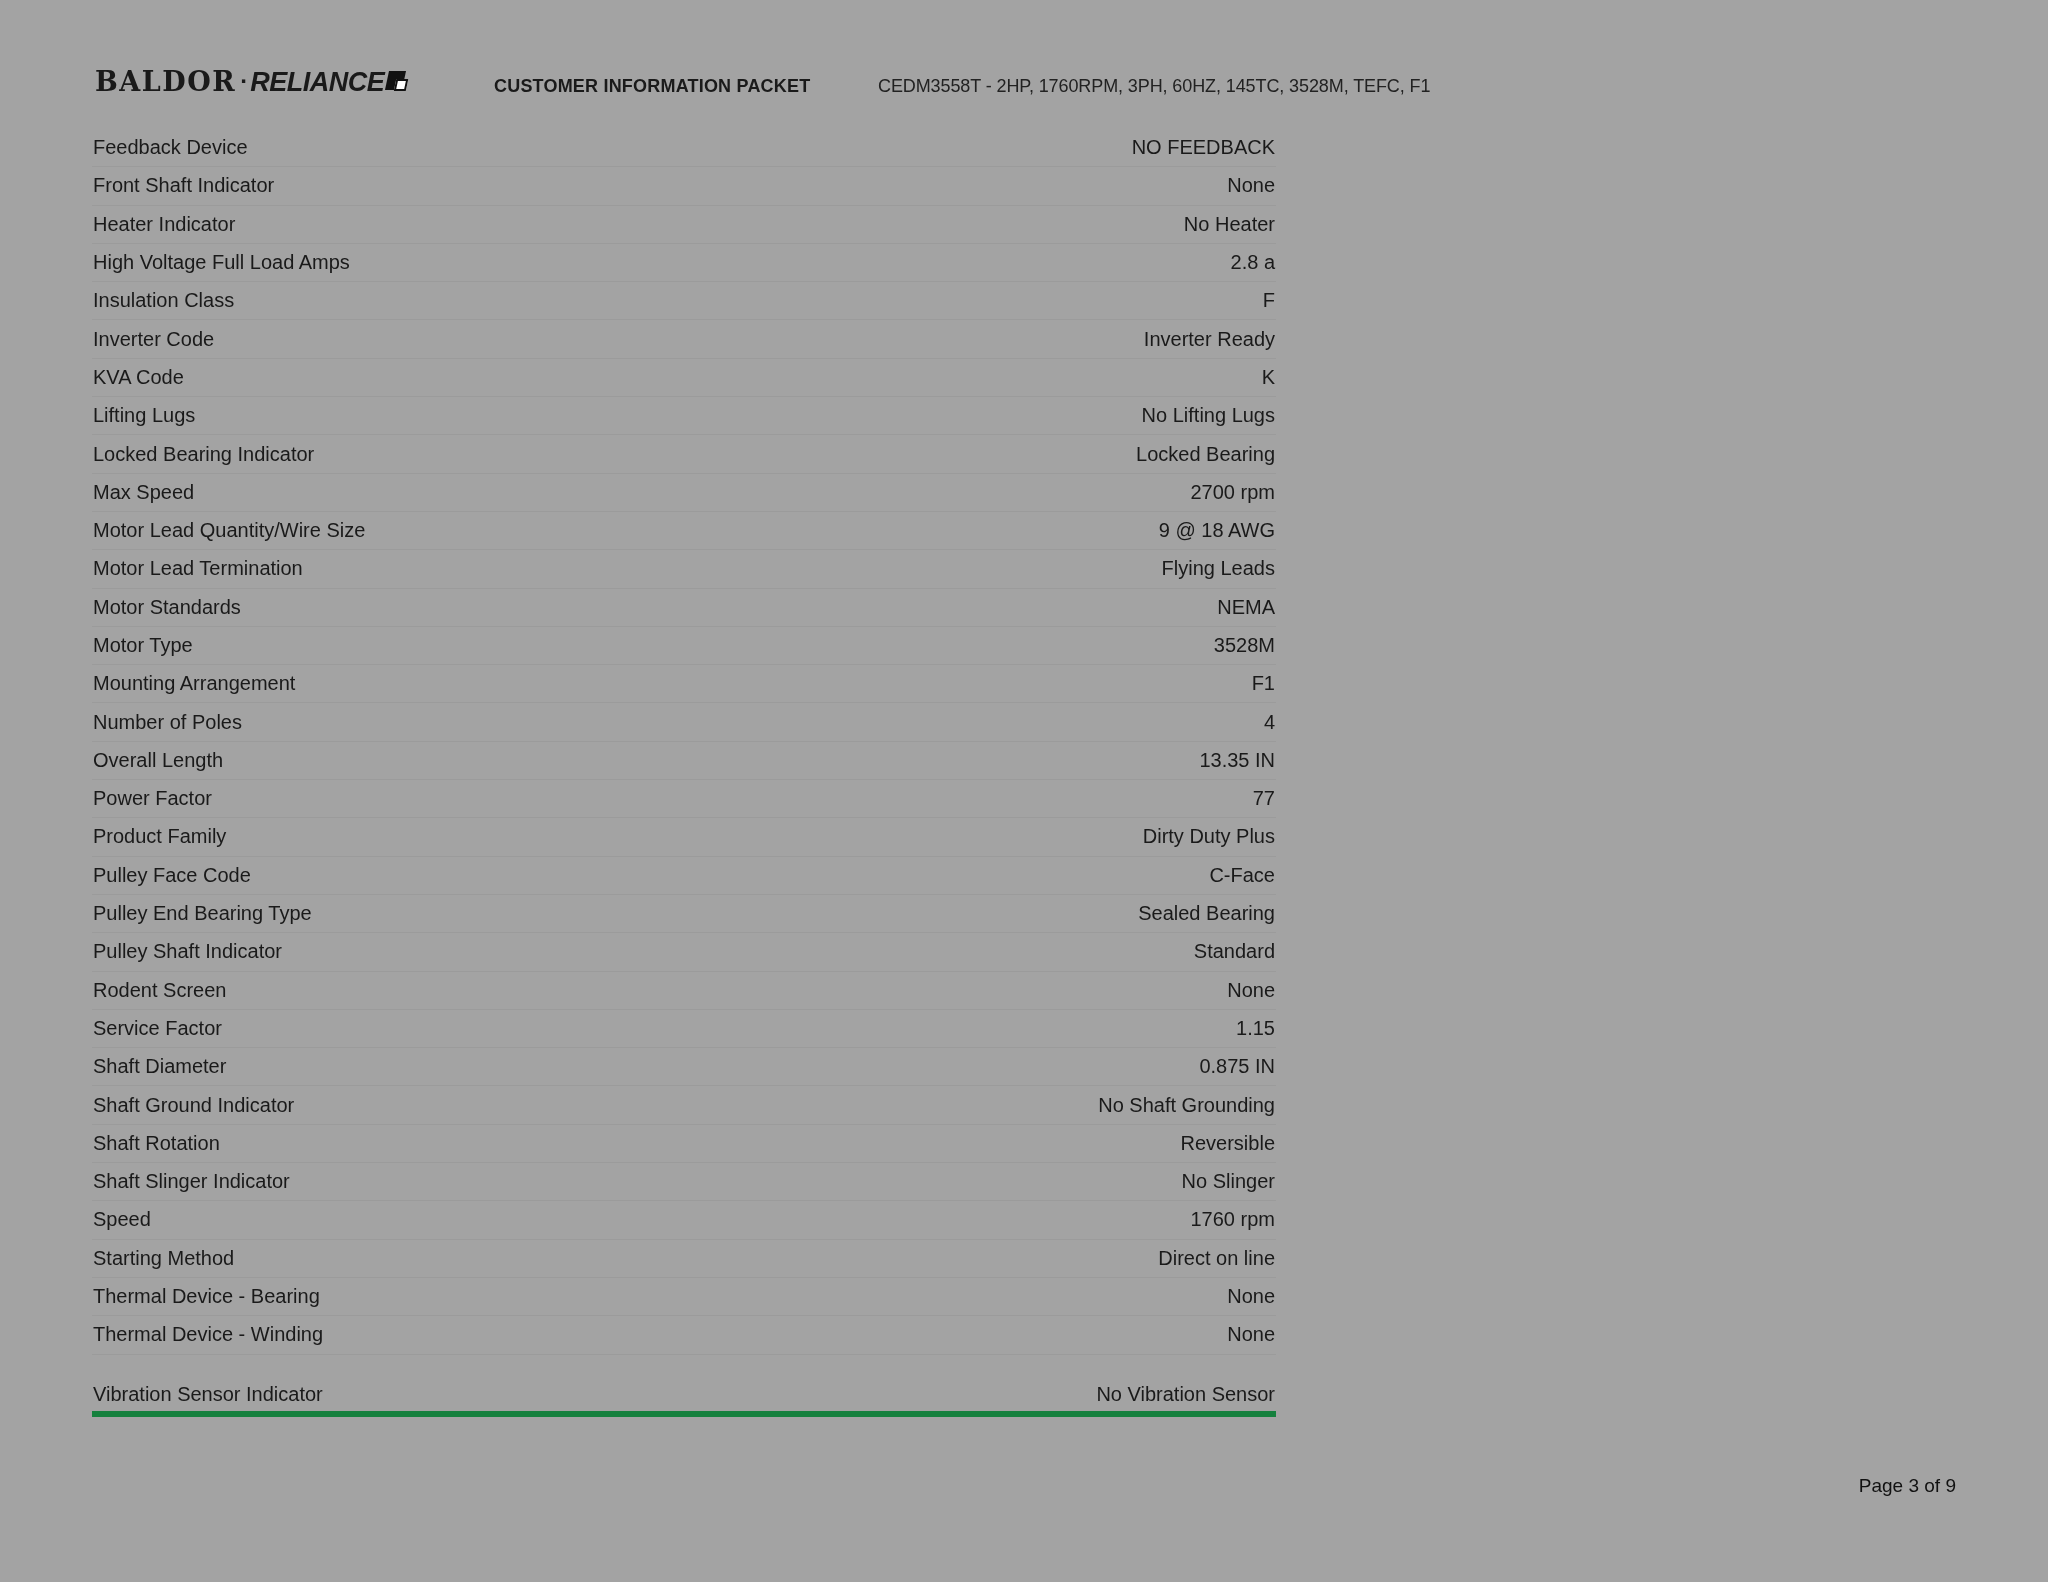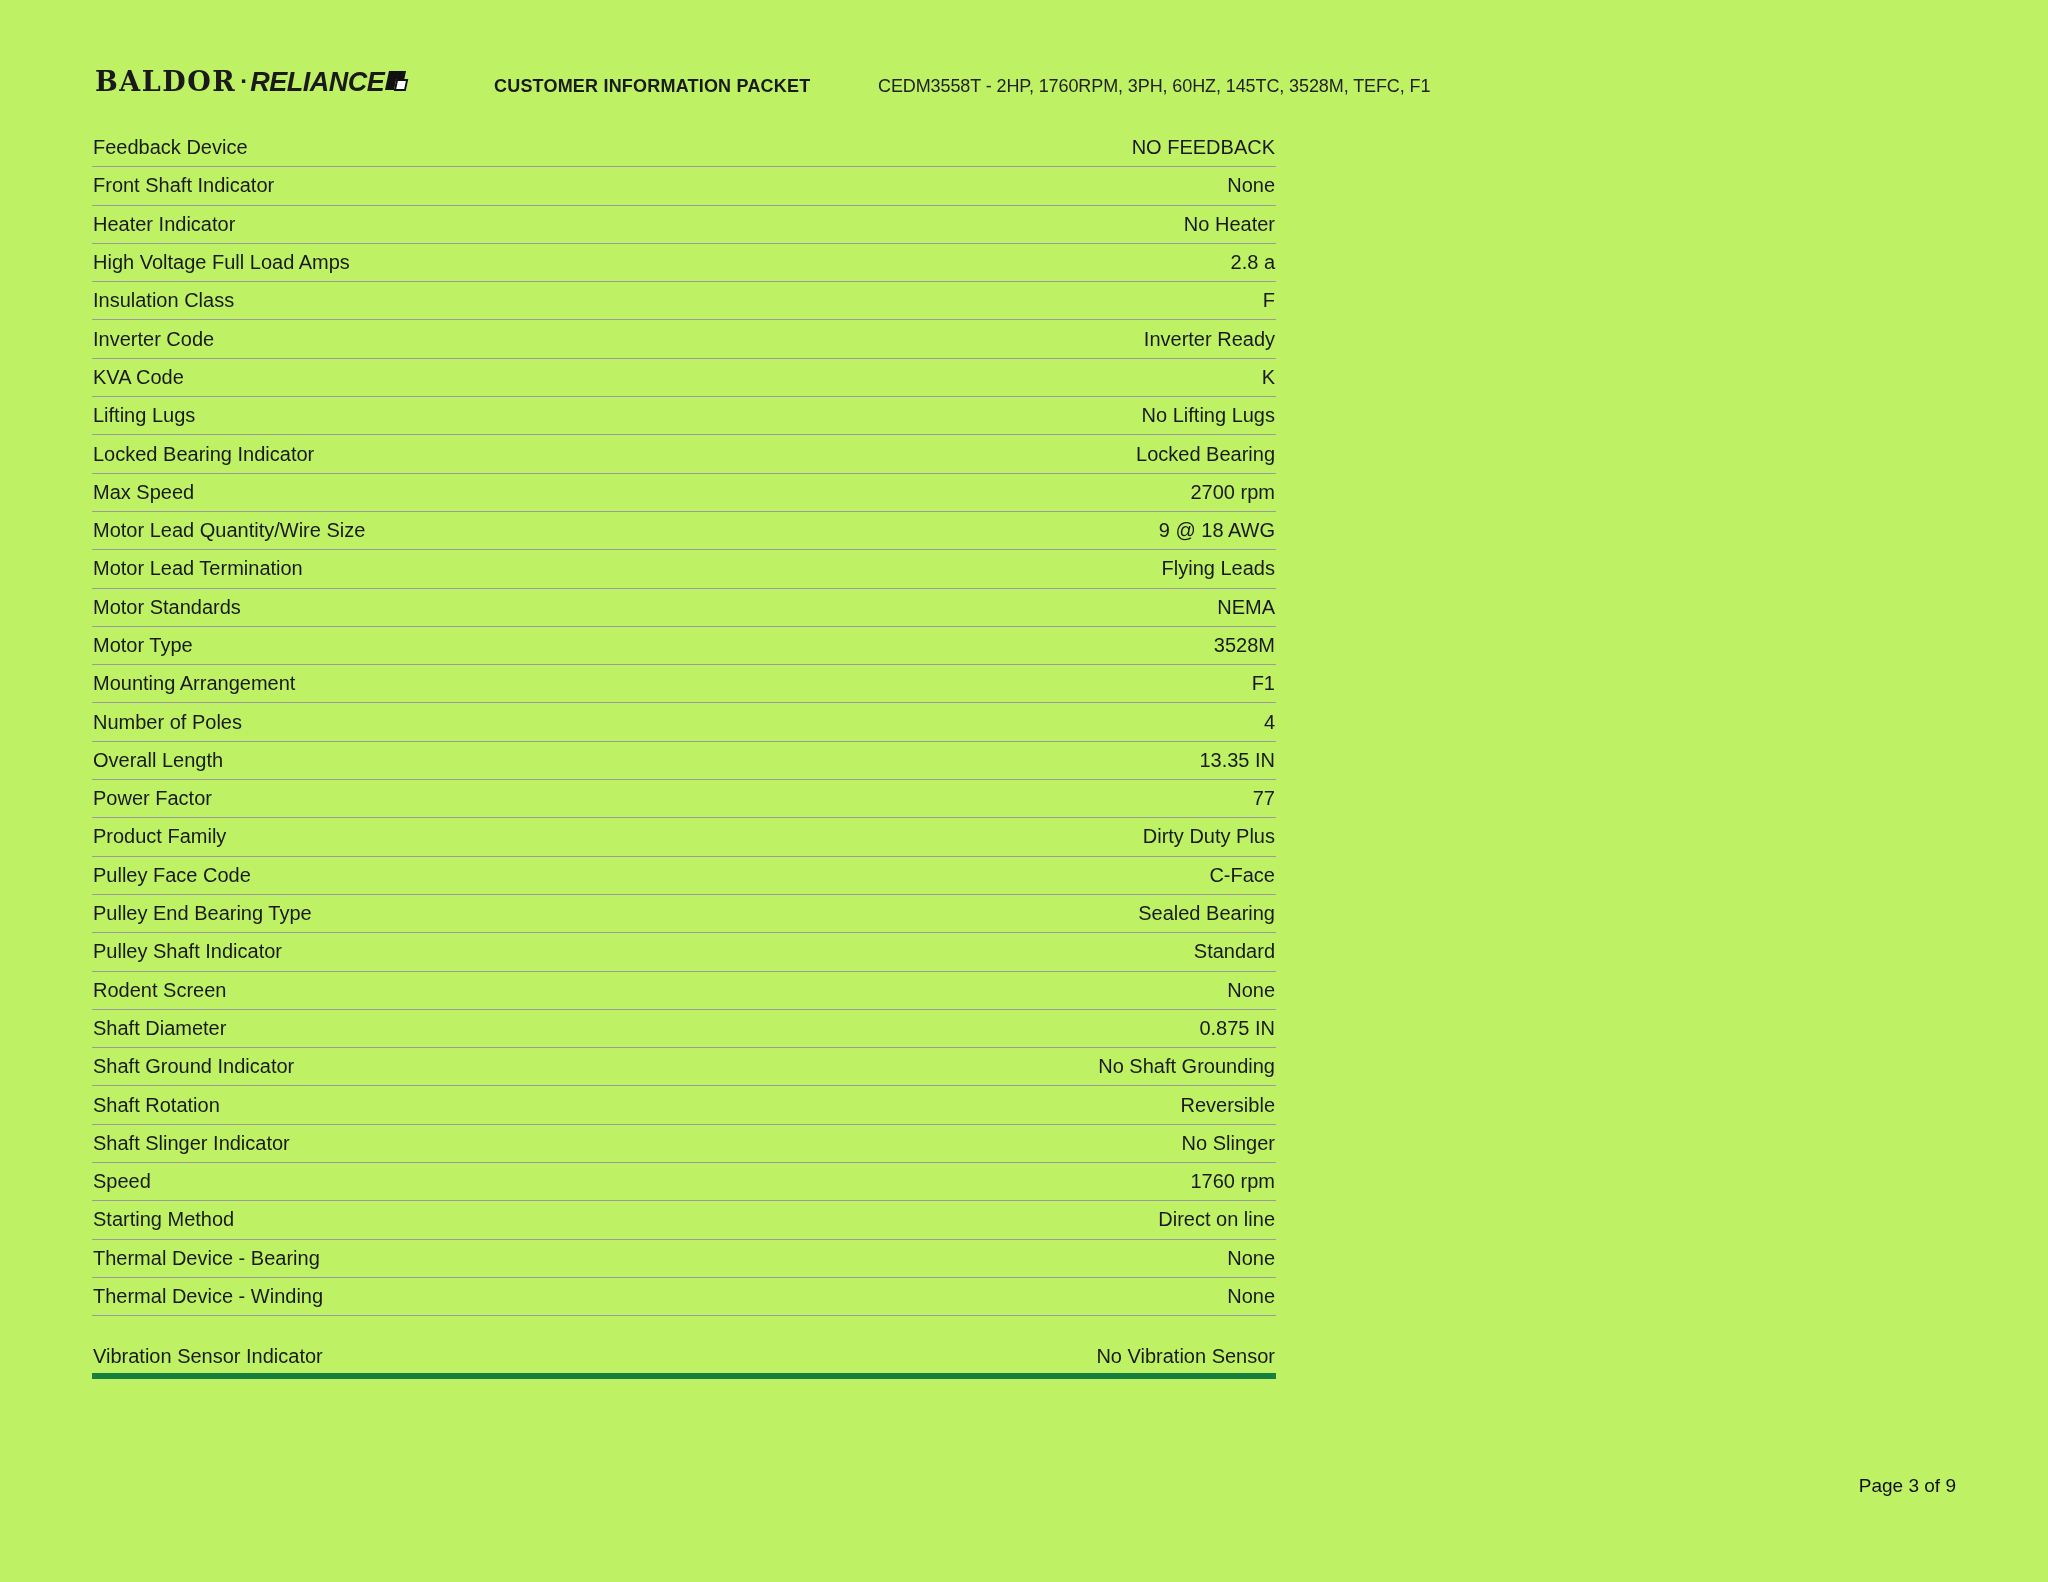--- a/index.html
+++ b/index.html
@@ -7,21 +7,21 @@
   body {
     width: 2048px;
     height: 1582px;
     position: relative;
     font-family: "Liberation Sans", sans-serif;
     color: #1a1a1a;
   }
   .page {
     position: absolute;
     inset: 0;
-    background: #bef264;
+    background: #a3a3a3;
   }
 
   
   .header { position: absolute; top: 0; left: 0; right: 0; height: 110px; }
   .logo {
     position: absolute;
     left: 95px;
     top: 66px;
     white-space: nowrap;
     font-size: 27px;
@@ -225,20 +225,24 @@
       </div>
       <div class="spec-row">
         <span class="spec-label">Pulley Shaft Indicator</span>
         <span class="spec-value">Standard</span>
       </div>
       <div class="spec-row">
         <span class="spec-label">Rodent Screen</span>
         <span class="spec-value">None</span>
       </div>
       <div class="spec-row">
+        <span class="spec-label">Service Factor</span>
+        <span class="spec-value">1.15</span>
+      </div>
+      <div class="spec-row">
         <span class="spec-label">Shaft Diameter</span>
         <span class="spec-value">0.875 IN</span>
       </div>
       <div class="spec-row">
         <span class="spec-label">Shaft Ground Indicator</span>
         <span class="spec-value">No Shaft Grounding</span>
       </div>
       <div class="spec-row">
         <span class="spec-label">Shaft Rotation</span>
         <span class="spec-value">Reversible</span>

